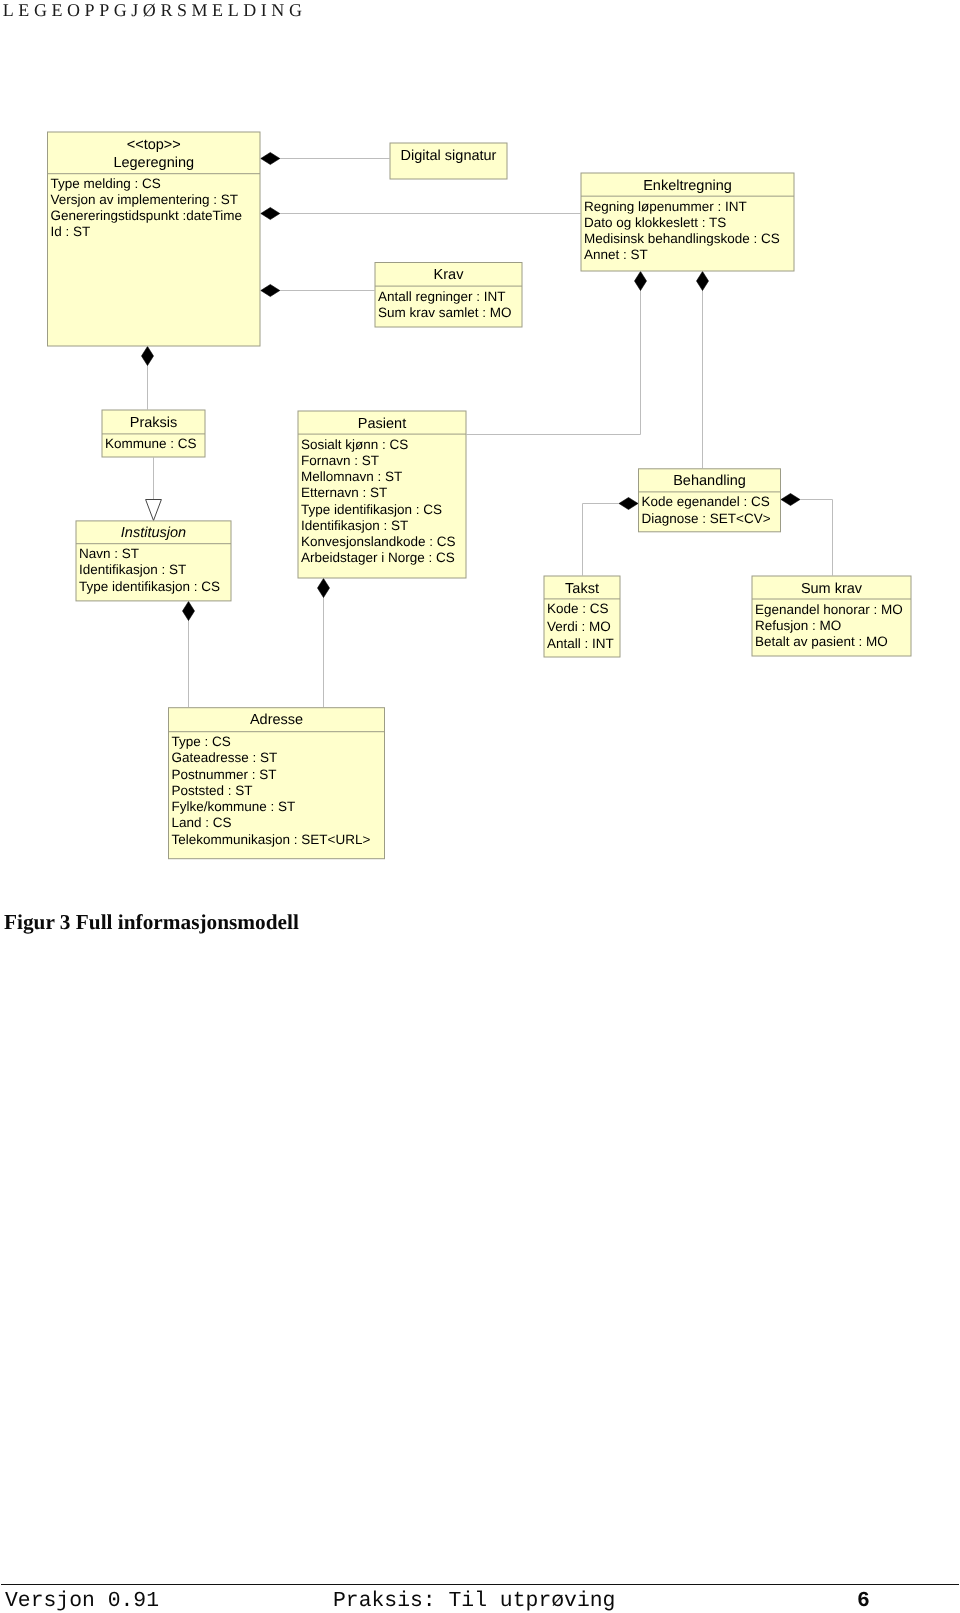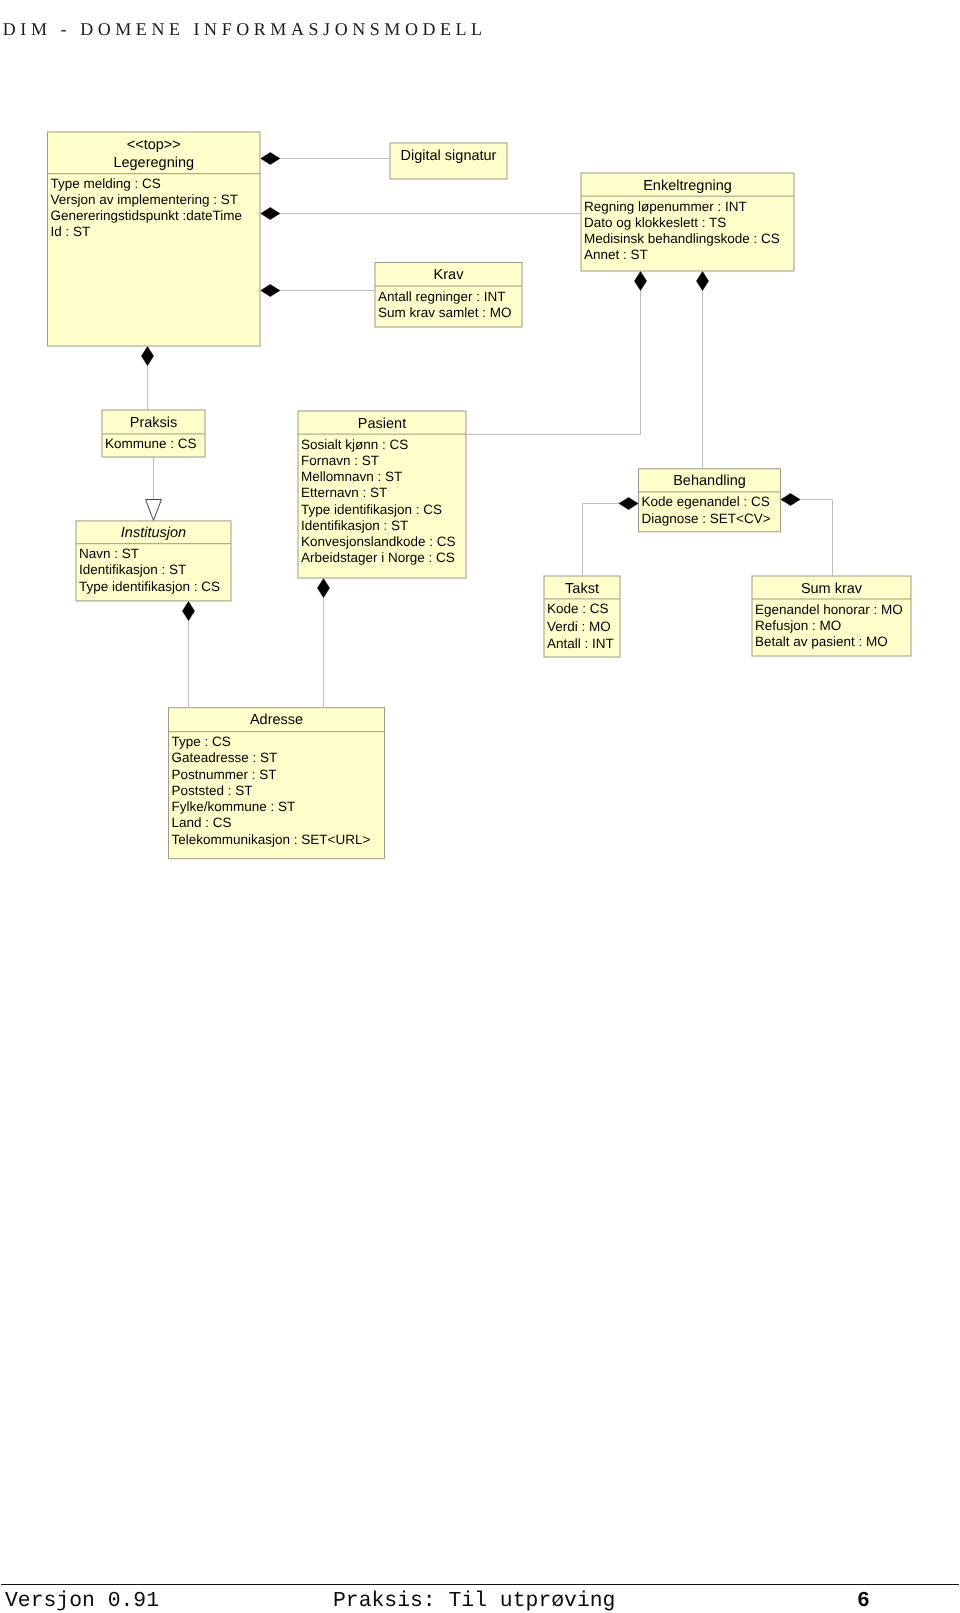--- a/index.html
+++ b/index.html
@@ -16,21 +16,21 @@
   .footrule{position:absolute;left:1px;top:1583.5px;width:958px;height:1.6px;background:#121212;}
   .foot{position:absolute;font-family:Liberation Mono, monospace;font-size:21.4px;font-weight:400;line-height:1;color:#0a0a0a;top:1591px;white-space:pre;}
   .foot-l{left:5px;}
   .foot-c{left:333px;}
   .foot-r{left:857px;font-weight:700;}
 </style>
 </head>
 <body>
 
 <div class="page">
-  <div class="hdr hdr2">DIM - DOMENE INFORMASJONSMODELL</div>
+  <div class="hdr hdr1">LEGEOPPGJØRSMELDING</div>
 
   <svg id="diagram" width="960" height="880" viewBox="0 0 960 880">
       <g>
         <g>
           <path d="M 260.5 158.5 L 389.5 158.5" fill="none" stroke="#bdbdbd" stroke-width="1"></path>
           <polygon points="260.8,158.5 270.3,152.5 279.8,158.5 270.3,164.5" fill="#000000" stroke="#000000" stroke-width="0.6"></polygon>
         </g>
         <g>
           <path d="M 260.5 213.5 L 580.5 213.5" fill="none" stroke="#bdbdbd" stroke-width="1"></path>
           <polygon points="260.8,213.5 270.3,207.5 279.8,213.5 270.3,219.5" fill="#000000" stroke="#000000" stroke-width="0.6"></polygon>
@@ -161,17 +161,18 @@
           <text x="171.5" y="762.45" font-family="&quot;Liberation Sans&quot;, sans-serif" font-size="13.5" fill="#000000">Gateadresse : ST</text>
           <text x="171.5" y="778.7" font-family="&quot;Liberation Sans&quot;, sans-serif" font-size="13.5" fill="#000000">Postnummer : ST</text>
           <text x="171.5" y="794.95" font-family="&quot;Liberation Sans&quot;, sans-serif" font-size="13.5" fill="#000000">Poststed : ST</text>
           <text x="171.5" y="811.2" font-family="&quot;Liberation Sans&quot;, sans-serif" font-size="13.5" fill="#000000">Fylke/kommune : ST</text>
           <text x="171.5" y="827.45" font-family="&quot;Liberation Sans&quot;, sans-serif" font-size="13.5" fill="#000000">Land : CS</text>
           <text x="171.5" y="843.7" font-family="&quot;Liberation Sans&quot;, sans-serif" font-size="13.5" fill="#000000">Telekommunikasjon : SET&lt;URL&gt;</text>
         </g>
       </g>
     </svg>
 
+  <div class="caption">Figur 3 Full informasjonsmodell</div>
   <div class="footrule"></div>
   <div class="foot foot-l">Versjon 0.91</div>
   <div class="foot foot-c">Praksis: Til utprøving</div>
   <div class="foot foot-r">6</div>
 </div>
 
 </body></html>

